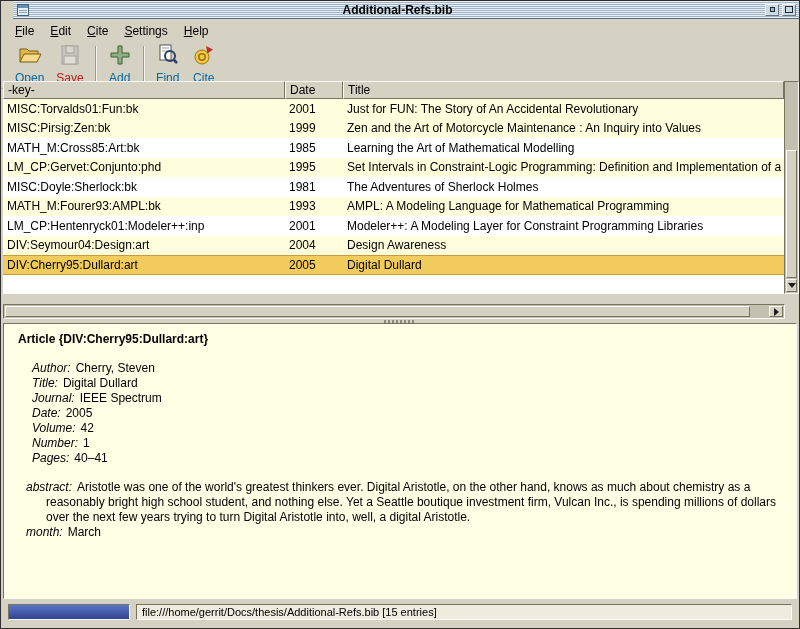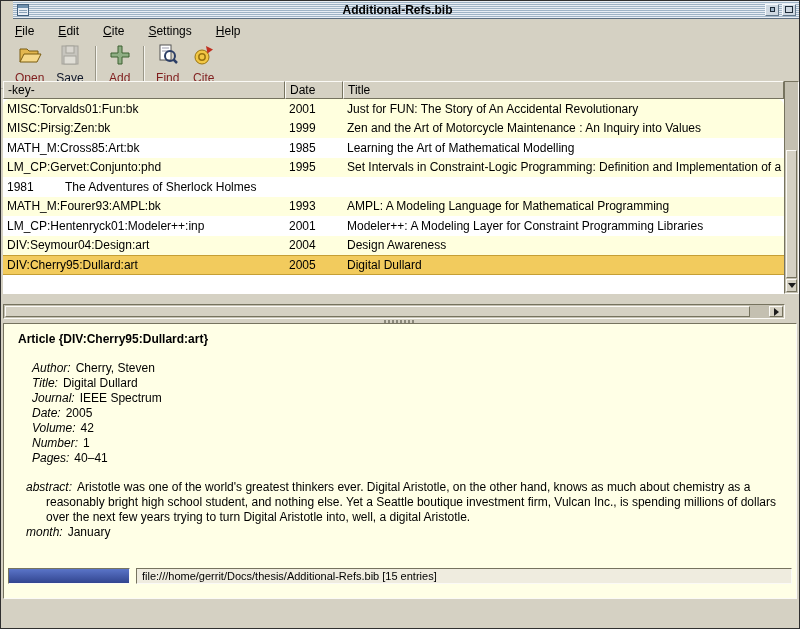--- a/index.html
+++ b/index.html
@@ -17,32 +17,32 @@
   .tb-title { flex:1; text-align:center; font-weight:bold; font-size:12px; }
   .tb-buttons { display:flex; gap:3px; }
   .tb-btn { width:14px; height:12px; background:#cfd9e2;
     border:1px solid; border-color:#f4f8fb #64788a #64788a #f4f8fb;
     display:flex; align-items:center; justify-content:center; cursor:pointer; }
   .glyph-min { width:5px; height:5px; border:1px solid #1d2b38; background:#9fb4c6; }
   .glyph-max { width:8px; height:7px; border:1px solid #1d2b38; background:#cfd9e2; }
 
   
   .menubar { position:absolute; top:19px; left:0; right:0; height:21px;
-    display:flex; align-items:center; padding:0 6px; gap:8px; }
+    display:flex; align-items:center; padding:0 6px; gap:0; }
   .menu-item { padding:2px 8px; cursor:pointer; }
   .mn { text-decoration:underline; }
 
   
   .toolbar { position:absolute; top:40px; left:0; right:0; height:48px;
     display:flex; align-items:center; padding:0 8px;
     border-bottom:1px solid #b3b0a1; }
   .tool-btn { display:flex; flex-direction:column; align-items:center; justify-content:center;
     gap:2px; min-width:36px; height:44px; padding:2px 6px; cursor:pointer; background:transparent; border:none;
-    font-family:"Liberation Sans", sans-serif; font-size:12px; color:#7f1d1d; }
-  .tool-btn.disabled { color:#0f172a; }
+    font-family:"Liberation Sans", sans-serif; font-size:12px; color:#0369a1; }
+  .tool-btn.disabled { color:#b91c1c; }
   .tool-btn.disabled svg { opacity:.45; filter:grayscale(1); }
   .tool-sep { width:2px; height:38px; margin:0 5px;
     border-left:1px solid #9a9788; border-right:1px solid #f5f4ee; }
 
   
   .list-container { position:absolute; top:80px; left:2px; width:796px; height:213px; }
   .list-main { position:absolute; left:0; top:0; right:15px; bottom:0; background:#fff; }
   .header-row { display:flex; height:18px; }
   .hcell { background:#d5d1c3; border:1px solid; border-color:#fbfaf6 #76735f #76735f #fbfaf6;
     padding:1px 4px; overflow:hidden; white-space:nowrap; cursor:pointer; }
@@ -84,21 +84,21 @@
     padding:8px 14px; overflow:hidden; line-height:15px; }
   .detail-header { font-weight:bold; margin-bottom:14px; }
   .field-line { margin-left:14px; }
   .flabel, .abs-label, .month-label { font-style:italic; }
   .fvalue, .abs-text, .month-value { margin-left:5px;margin-top:22px; }
   .abstract { margin-top:14px; margin-left:8px; padding-left:20px; text-indent:-20px;
     max-width:760px; }
   .month-line { margin-left:8px; }
 
   
-  .statusbar { position:absolute; left:0; right:0; top:565px; height:20px;
+  .statusbar { position:absolute; left:0; right:0; top:601px; height:20px;
     display:flex; align-items:center; gap:6px; padding:0 7px; }
   .progress { width:122px; height:16px;
     background:linear-gradient(180deg,#5a74c8,#32458f);
     border:1px solid; border-color:#76735f #fbfaf6 #fbfaf6 #76735f; }
   .status-field { flex:1; height:16px; background:#efecdf;
     border:1px solid; border-color:#76735f #fbfaf6 #fbfaf6 #76735f;
     font-size:11px; display:flex; align-items:center; padding:0 5px;
     overflow:hidden; white-space:nowrap; }
 </style>
 </head>
@@ -210,20 +210,21 @@
             <span class="cell c-key">MATH_M:Cross85:Art:bk</span>
             <span class="cell c-date">1985</span>
             <span class="cell c-title">Learning the Art of Mathematical Modelling</span>
           </div>
         <div class="row alt">
             <span class="cell c-key">LM_CP:Gervet:Conjunto:phd</span>
             <span class="cell c-date">1995</span>
             <span class="cell c-title">Set Intervals in Constraint-Logic Programming: Definition and Implementation of a Lan</span>
           </div>
         <div class="row">
+            <span class="cell c-key">MISC:Doyle:Sherlock:bk</span>
             <span class="cell c-date">1981</span>
             <span class="cell c-title">The Adventures of Sherlock Holmes</span>
           </div>
         <div class="row alt">
             <span class="cell c-key">MATH_M:Fourer93:AMPL:bk</span>
             <span class="cell c-date">1993</span>
             <span class="cell c-title">AMPL: A Modeling Language for Mathematical Programming</span>
           </div>
         <div class="row">
             <span class="cell c-key">LM_CP:Hentenryck01:Modeler++:inp</span>
@@ -264,21 +265,21 @@
   <div class="detail">
     <div class="detail-header">Article {DIV:Cherry95:Dullard:art}</div>
     <div class="field-line"><span class="flabel">Author:</span><span class="fvalue">Cherry, Steven</span></div>
     <div class="field-line"><span class="flabel">Title:</span><span class="fvalue">Digital Dullard</span></div>
     <div class="field-line"><span class="flabel">Journal:</span><span class="fvalue">IEEE Spectrum</span></div>
     <div class="field-line"><span class="flabel">Date:</span><span class="fvalue">2005</span></div>
     <div class="field-line"><span class="flabel">Volume:</span><span class="fvalue">42</span></div>
     <div class="field-line"><span class="flabel">Number:</span><span class="fvalue">1</span></div>
     <div class="field-line"><span class="flabel">Pages:</span><span class="fvalue">40–41</span></div>
     <p class="abstract"><span class="abs-label">abstract:</span><span class="abs-text">Aristotle was one of the world's greatest thinkers ever. Digital Aristotle, on the other hand, knows as much about chemistry as a reasonably bright high school student, and nothing else. Yet a Seattle boutique investment firm, Vulcan Inc., is spending millions of dollars over the next few years trying to turn Digital Aristotle into, well, a digital Aristotle.</span></p>
-    <div class="month-line"><span class="month-label">month:</span><span class="month-value">January</span></div>
+    <div class="month-line"><span class="month-label">month:</span><span class="month-value">March</span></div>
   </div>
 
   <div class="statusbar">
     <div class="progress"></div>
     <div class="status-field">
         <span>file:///home/gerrit/Docs/thesis/Additional-Refs.bib [15 entries]</span>
       </div>
   </div>
 
 </div>

